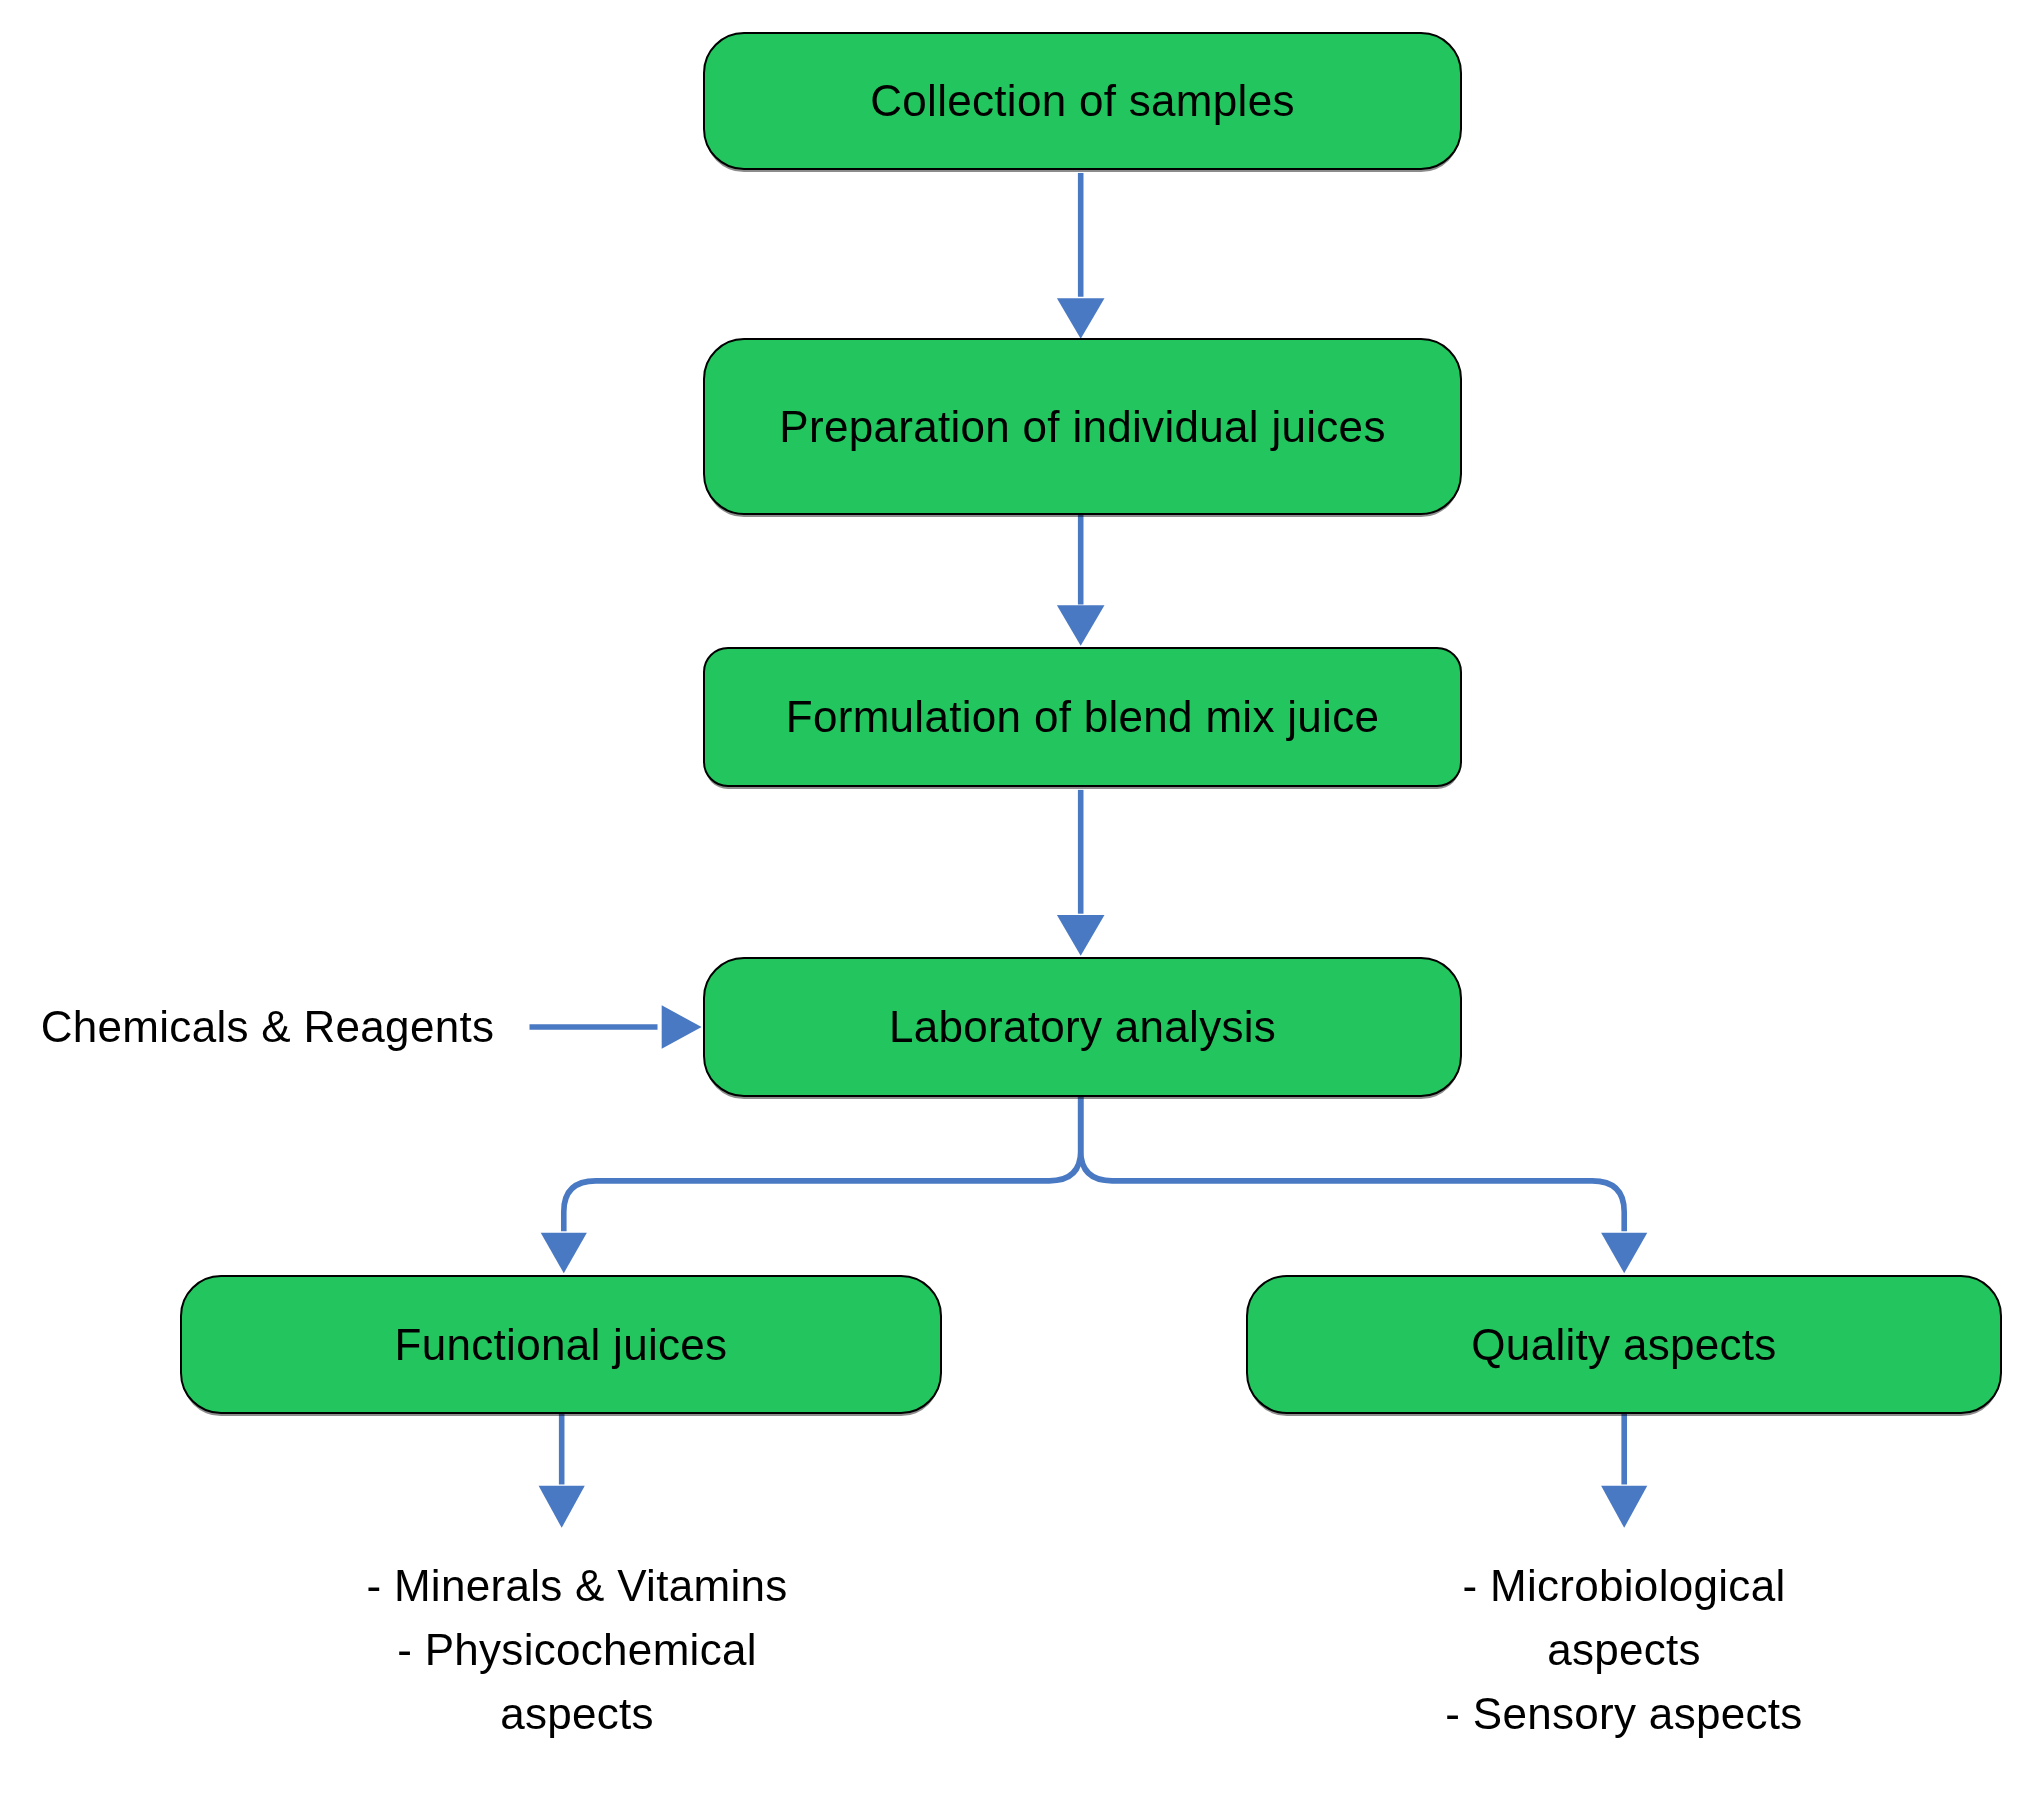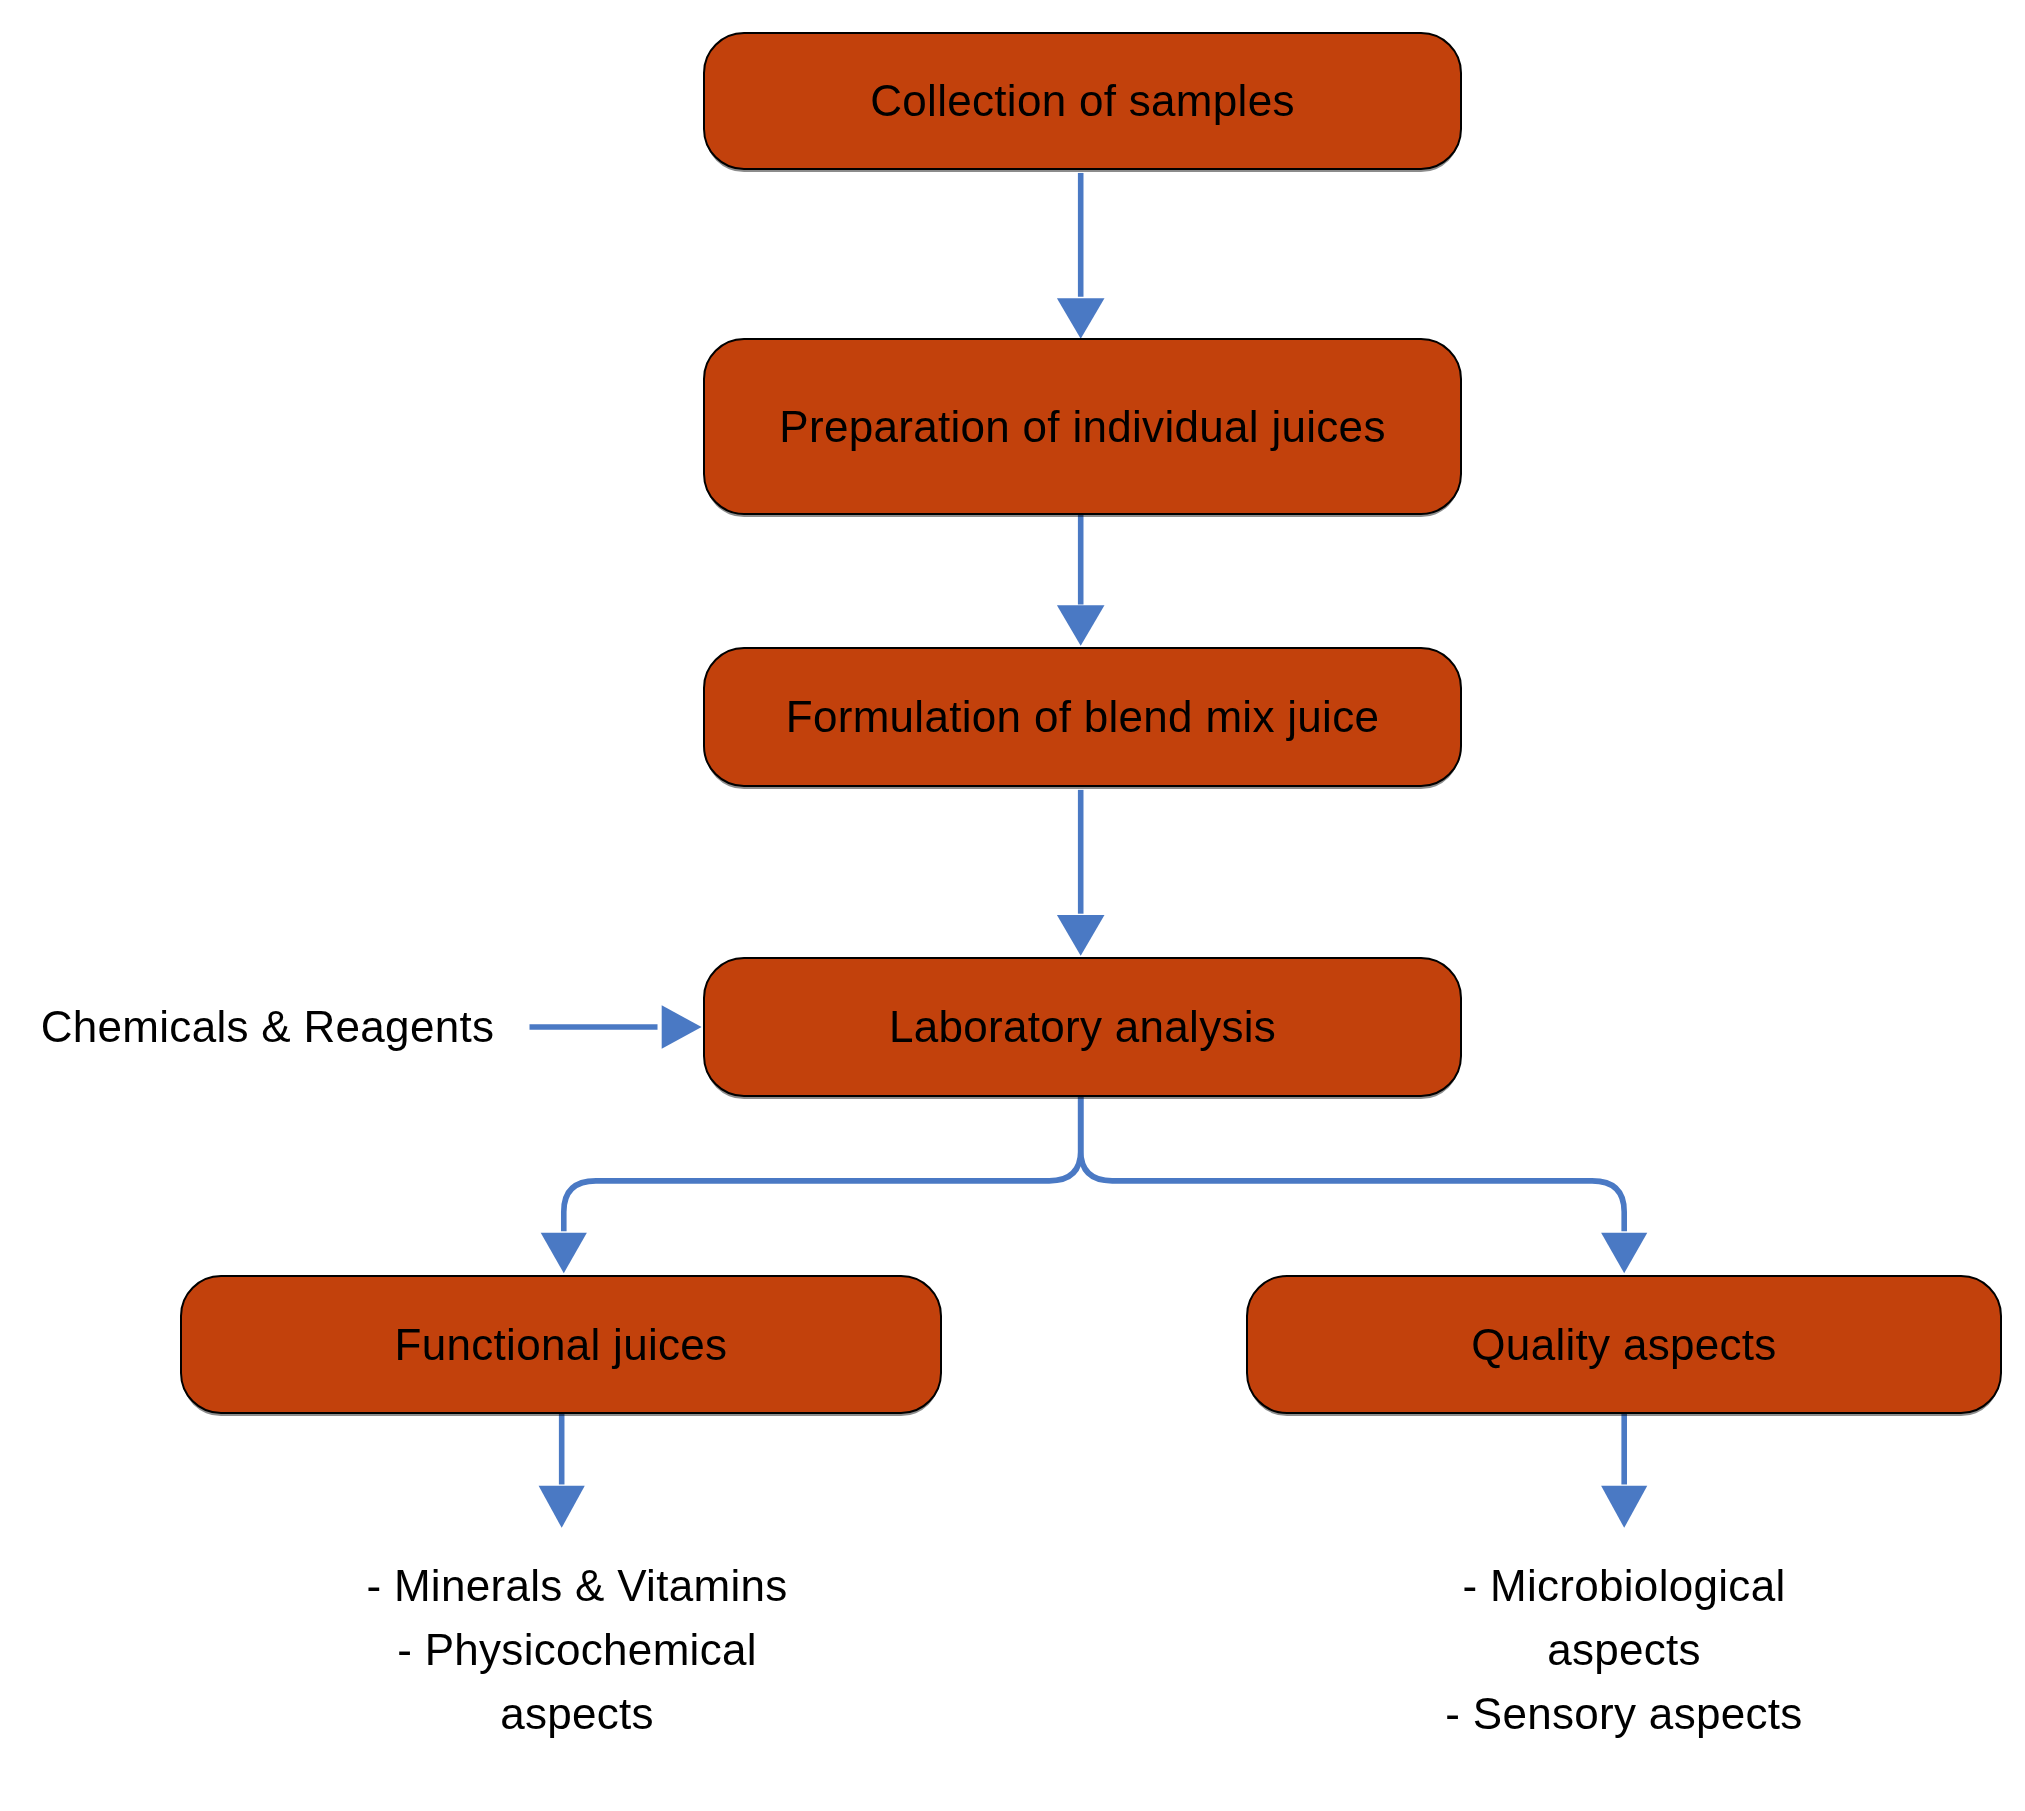--- a/index.html
+++ b/index.html
@@ -14,31 +14,31 @@
     background: var(--bg-color, #ffffff);
     font-family: "Liberation Sans", sans-serif;
     color: var(--text-color, #000000);
     overflow: hidden;
   }
   .node {
     position: absolute;
     box-sizing: border-box;
     border: 2.8px solid var(--line-color, #000000);
     border-radius: 41px;
-    background: #c2410c;
+    background: #22c55e;
     display: flex;
     align-items: center;
     justify-content: center;
     font-size: 44px;
     letter-spacing: 0.3px;
     box-shadow: 0 4.2px 0 -2.1px rgba(0,0,0,0.45);
   }
   #node-collection  { left: 703px; top: 31.5px;   width: 759px; height: 138px; }
   #node-preparation { left: 703px; top: 338px;  width: 759px; height: 177px; }
-  #node-formulation { left: 703px; top: 647px;  width: 759px; height: 140px; }
+  #node-formulation { left: 703px; top: 647px;  width: 759px; height: 140px; border-radius: 25px; }
   #node-laboratory  { left: 703px; top: 957px; width: 759px; height: 140px; }
   #node-functional  { left: 180px;  top: 1275px; width: 762px; height: 139px; }
   #node-quality     { left: 1246px; top: 1275px; width: 756px; height: 139px; }
 
   .side-label {
     position: absolute;
     left: 12px;
     top: 999px;
     width: 511px;
     text-align: center;

